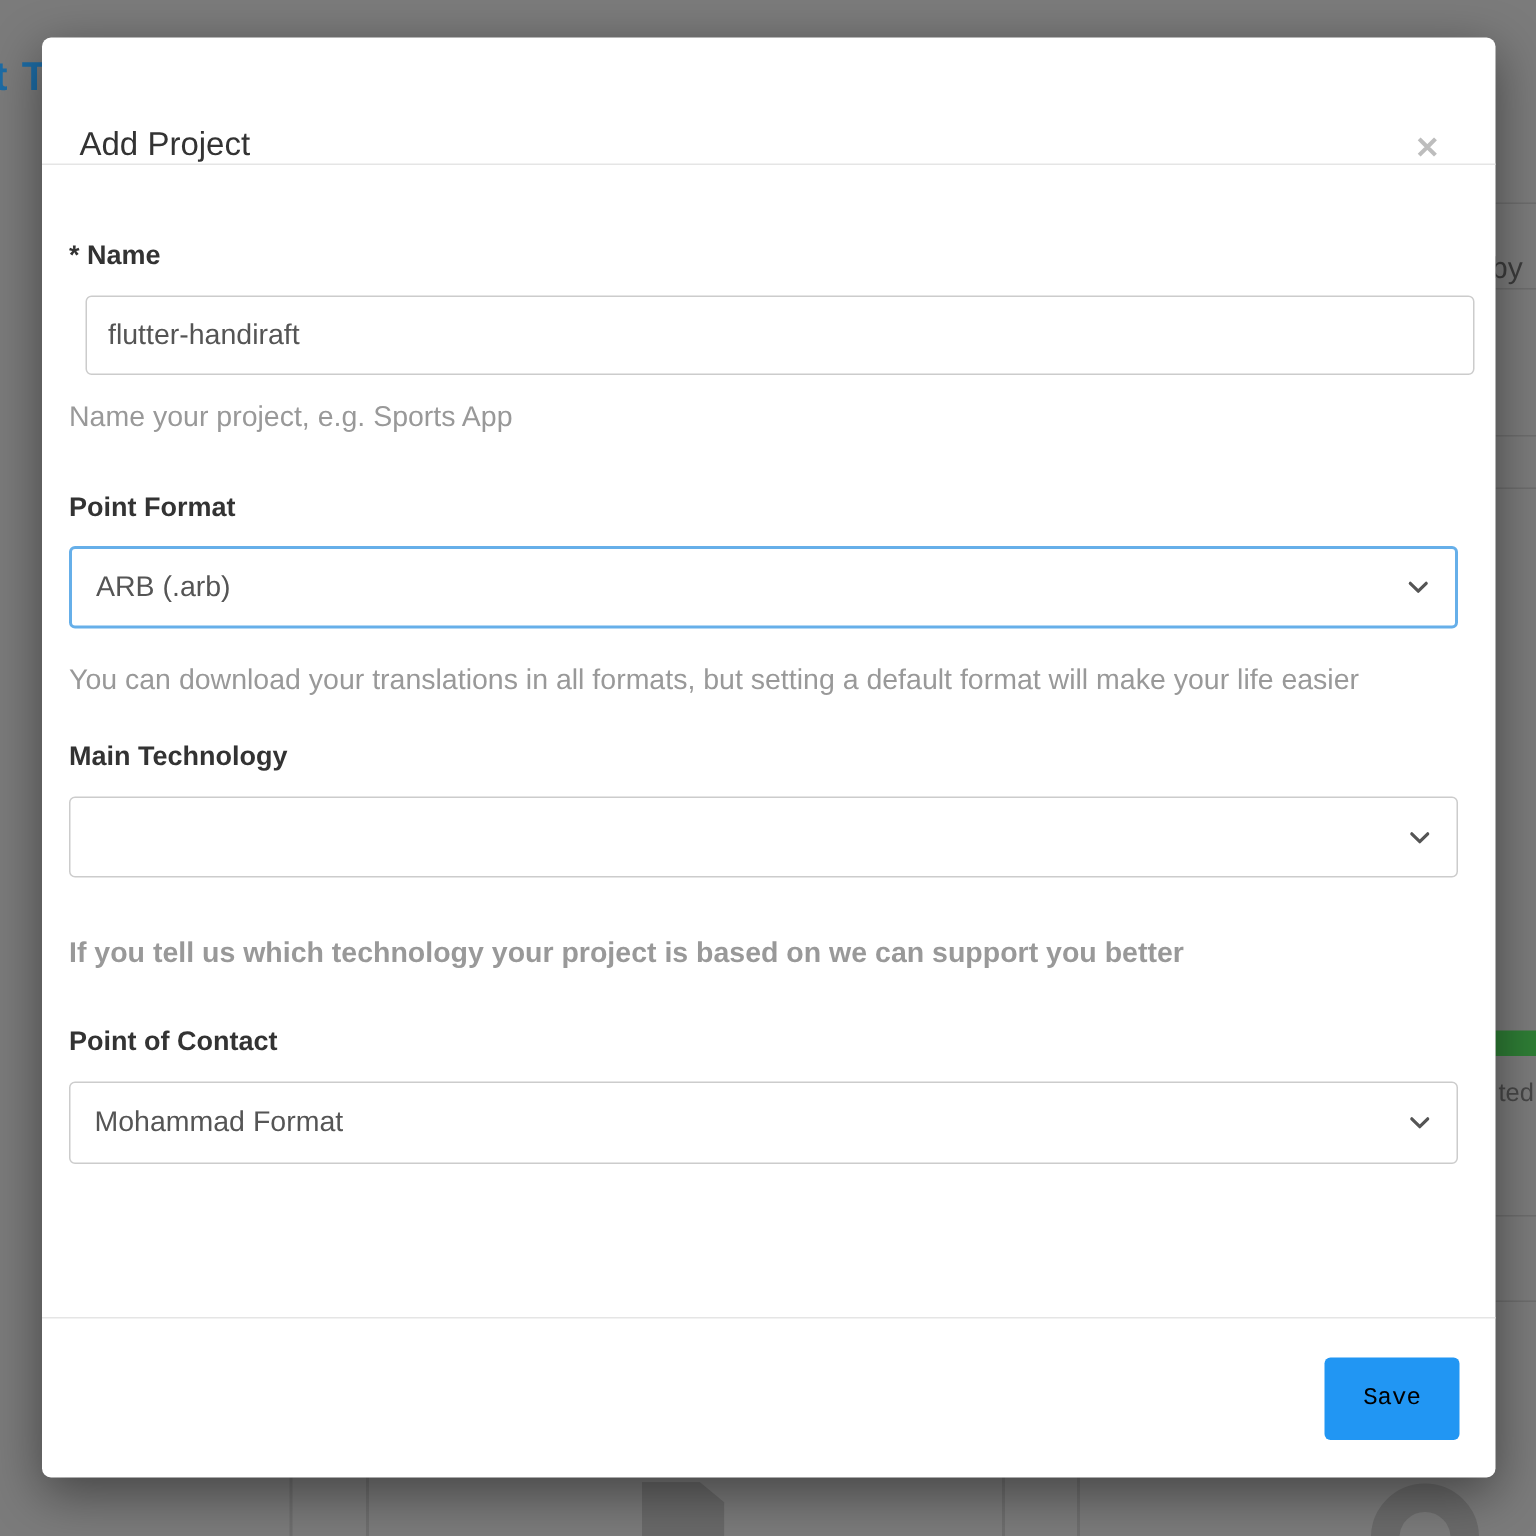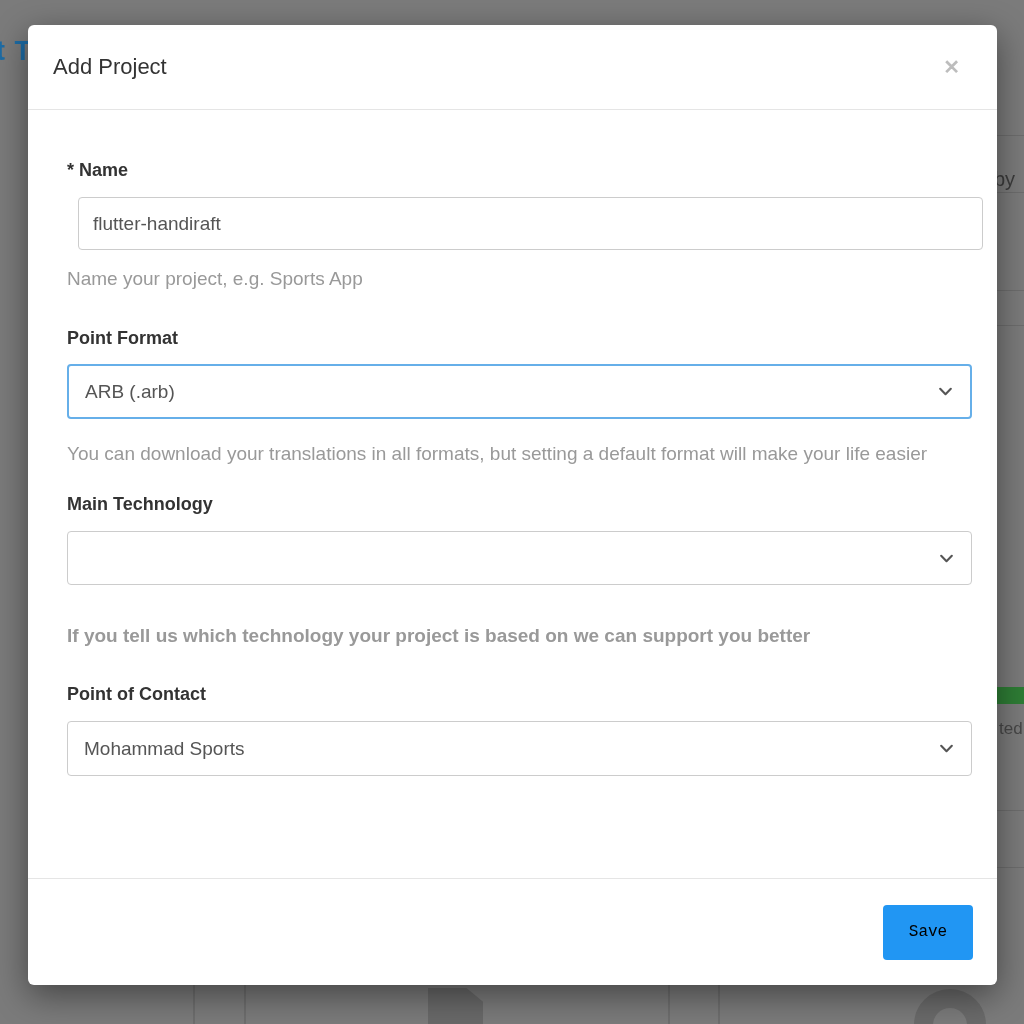--- a/index.html
+++ b/index.html
@@ -33,31 +33,31 @@
   
   .modal {
     position:absolute; left:28px; top:25px; width:969px; height:960px;
     background:#ffffff; border-radius:6px;
     box-shadow:0 10px 34px rgba(0,0,0,0.45);
     display:flex; flex-direction:column;
   }
   .modal-header {
     height:85px; flex:0 0 85px;
     border-bottom:1px solid #e5e5e5;
-    display:flex; align-items:center; justify-content:space-between;
+    display:flex; align-items:flex-end; justify-content:space-between;
     padding:0 25px;
   }
   .modal-title { font-size:22px; color:#333333; }
   .close-btn {
     background:none; border:none; cursor:pointer;
     font-size:20px; font-weight:bold; color:#bdbdbd;
     margin-right:12px; line-height:1;
     font-family:"Liberation Sans", sans-serif;
   }
-  .modal-body { flex:1 1 auto; padding:48px 25px 0 39px; }
+  .modal-body { flex:1 1 auto; padding:48px 25px 0 18px; }
 
   .form-label { font-size:18px; font-weight:bold; color:#333333; line-height:25px; }
   .lbl-g2 { margin-top:34px; }
   .lbl-g3 { margin-top:19px; }
   .lbl-g4 { margin-top:33px; }
 
   .text-input {
     margin-top:14px; width:100%; height:53px;
     border:1px solid #cccccc; border-radius:4px;
     padding:0 14px; font-size:19px; color:#555555;
@@ -153,21 +153,21 @@
               <path d="M3 5.5l5 5 5-5" stroke="#555555" stroke-width="2" fill="none" stroke-linecap="round" stroke-linejoin="round"></path>
             </svg>
         </span>
       </div>
       <div class="form-help help-tech">If you tell us which technology your project is based on we can support you better</div>
     </div>
 
     <div>
       <div class="form-label lbl-g4">Point of Contact</div>
       <div class="select-box" style="margin-top:14px;">
-        <span>Mohammad Sports</span>
+        <span>Mohammad Format</span>
         <span class="chevron">
           <svg width="17" height="17" viewBox="0 0 16 16">
               <path d="M3 5.5l5 5 5-5" stroke="#555555" stroke-width="2" fill="none" stroke-linecap="round" stroke-linejoin="round"></path>
             </svg>
         </span>
       </div>
     </div>
 
   </div>
 

